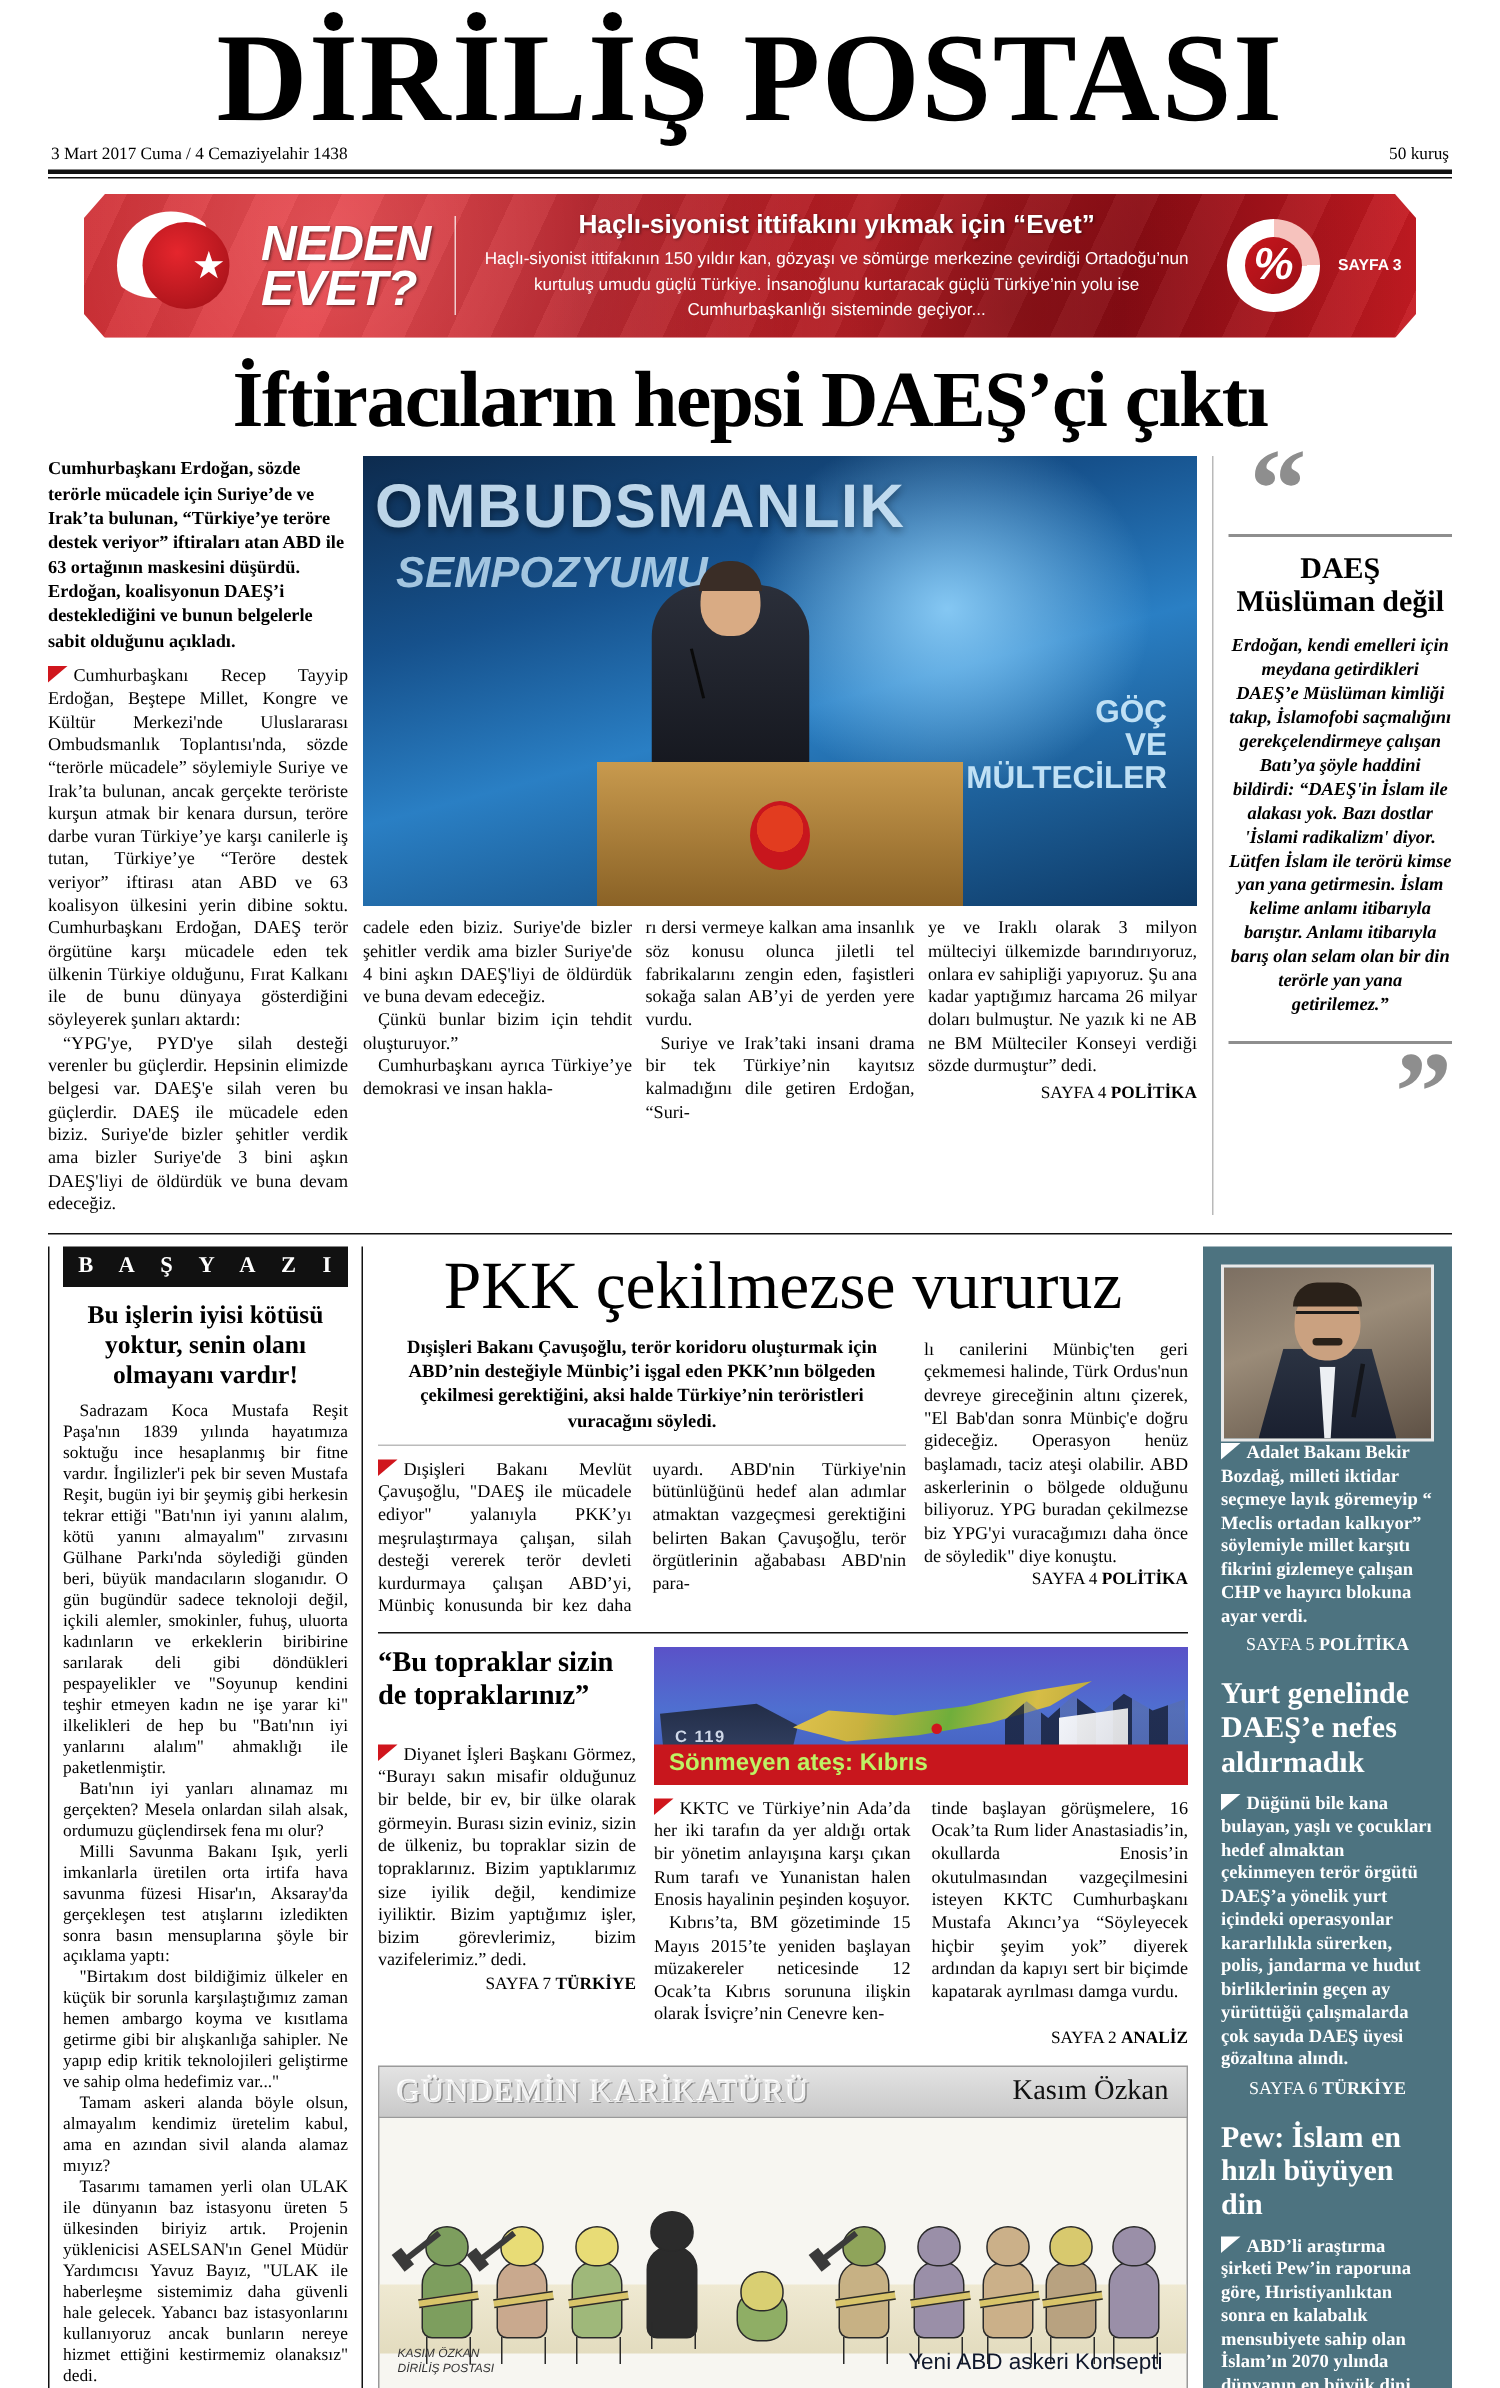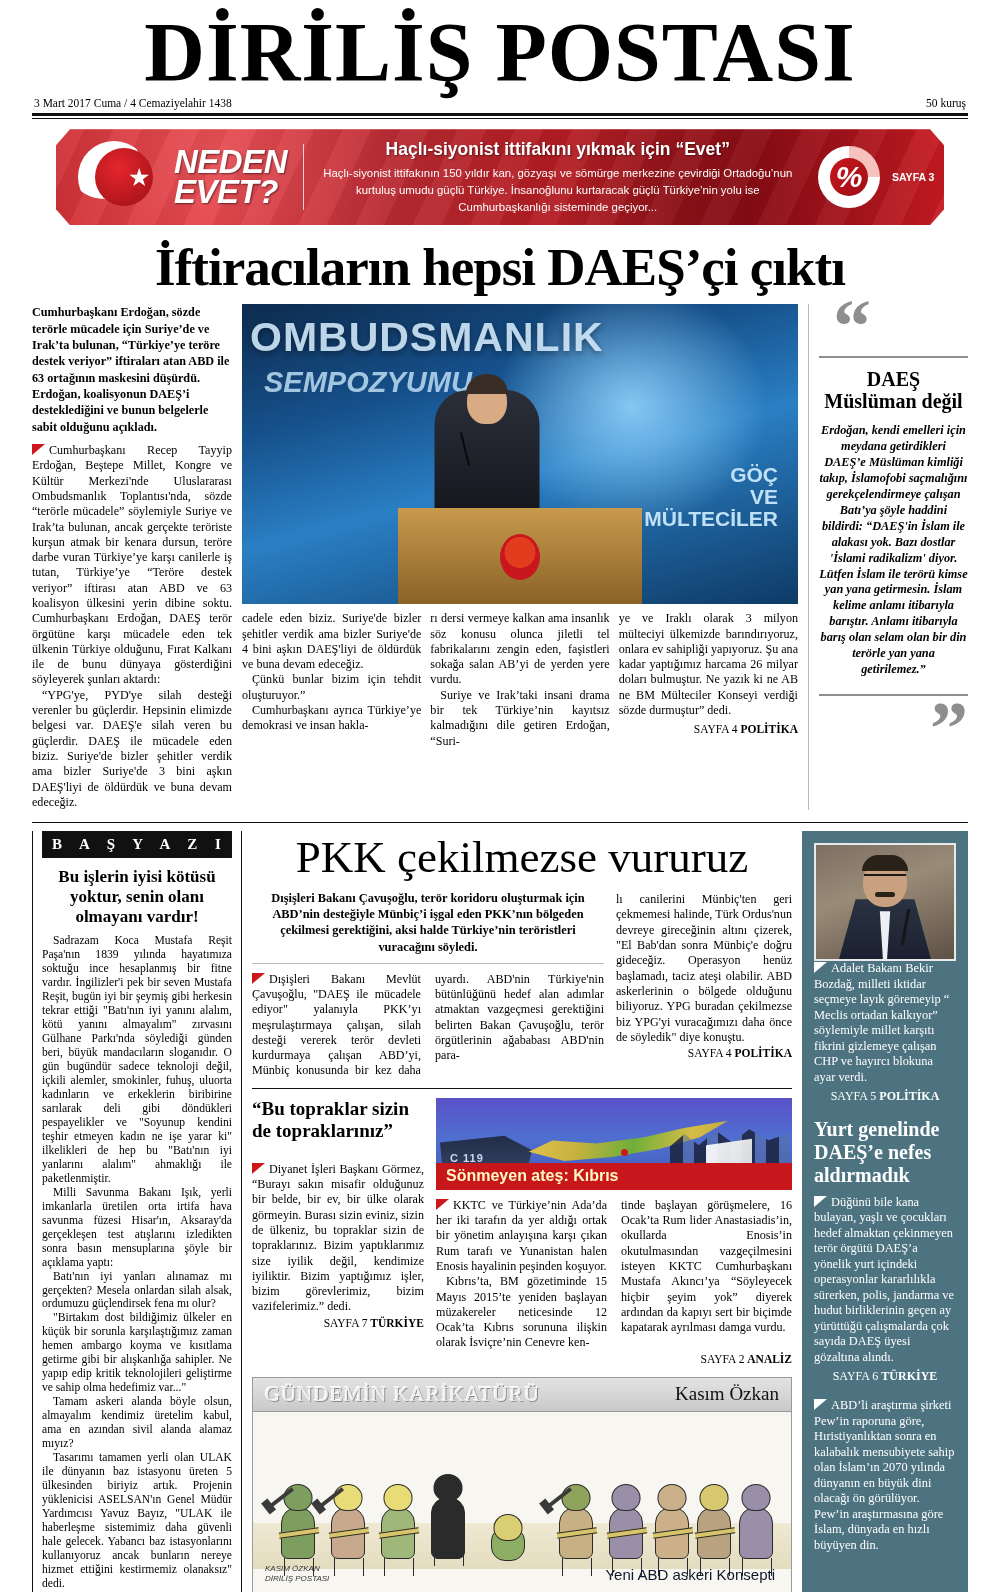--- a/index.html
+++ b/index.html
@@ -199,21 +199,21 @@
     filter: drop-shadow(0 0 5px rgba(255,255,255,.55)); }
   .kib-photo .reddot { position:absolute; left:52%; top:56%; width:7px; height:7px; border-radius:50%;
     background:#d0161d; }
   .kib-photo .soldiers { position:absolute; right:2px; bottom:6px; width:120px; height:62px;
     background: repeating-linear-gradient(90deg, rgba(25,35,60,.85) 0 13px, rgba(90,110,160,.5) 13px 24px);
     clip-path: polygon(0 40%, 12% 20%, 24% 38%, 38% 14%, 52% 34%, 66% 12%, 82% 30%, 100% 18%, 100% 100%, 0 100%); }
   .kib-photo .flag { position:absolute; right:40px; bottom:18px; width:46px; height:30px;
     background: linear-gradient(120deg,#ffffff,#e8e8e8); transform: skewY(-8deg); opacity:.92; }
   .kib-band { position:absolute; left:0; right:0; bottom:0; height:27px;
     background:#c8161d; display:flex; align-items:center; padding-left:10px; }
-  .kib-band span { color:#fef9c3; font-family:"Liberation Sans",sans-serif; font-weight:bold; font-size:16px;text-align:right; }
+  .kib-band span { color:#bef264; font-family:"Liberation Sans",sans-serif; font-weight:bold; font-size:16px;text-align:right; }
 
   
   .cart-header { background: linear-gradient(180deg,#e3e3e3,#c9c9c9); border:1px solid #9a9a9a;
     display:flex; justify-content:space-between; align-items:center; padding:4px 12px; }
   .cart-header .ttl { font-family:"Liberation Serif",serif; font-size:21px; color:#efefef;
     text-shadow: 1px 1px 0 #8d8d8d, -1px -1px 0 #fff; letter-spacing:1px; }
   .cart-header .auth { font-family:"Liberation Serif",serif; font-size:19px; color:#111; }
   .cart-box { border:1px solid #9a9a9a; border-top:none; background:#f7f6f1; height:184px;
     position:relative; overflow:hidden; }
   .cart-ground { position:absolute; left:0; right:0; bottom:26px; height:46px;
@@ -249,21 +249,21 @@
   .rail-photo .hair2 { position:absolute; left:50%; bottom:88px; transform:translateX(-50%);
     width:46px; height:16px; border-radius:23px 23px 0 0; background:#2a2119; }
   .rail-photo .glasses { position:absolute; left:50%; bottom:76px; transform:translateX(-50%);
     width:42px; height:9px; border-top:2px solid #1a1a1a; }
   .rail-photo .stache { position:absolute; left:50%; bottom:62px; transform:translateX(-50%);
     width:20px; height:5px; background:#2a2119; border-radius:3px; }
   .rail-photo .micr { position:absolute; left:64%; bottom:14px; width:3px; height:36px; background:#14161b;
     transform: rotate(10deg); }
   .rail-title { font-family:"Liberation Serif",serif; font-weight:bold; font-size:20px;
     line-height:1.14; margin:10px 0 8px 0; }
-  .rail-body { font-family:"Liberation Serif",serif; font-size:12.4px; line-height:1.25; text-align:left; }
+  .rail-body { font-family:"Liberation Serif",serif; font-size:12.4px; line-height:1.25; text-align:left;font-weight:bold; }
   .rail-ref { font-family:"Liberation Serif",serif; font-size:12px; text-align:center; margin:4px 0 14px 0; }
   .rail-ref b { font-weight:bold; }
   .whitetri { display:inline-block; width:0;height:0; border-left:13px solid #ffffff;
     border-bottom:11px solid transparent; margin-right:4px; vertical-align:-1px; }
 </style>
 </head>
 <body>
 
 <div class="page">
 
@@ -357,22 +357,22 @@
 
   <div class="hr-wide"></div>
 
   <div class="mid-grid">
 
     <div class="editorial-col">
       <div class="basyazi-bar">B A Ş Y A Z I</div>
       <div class="basyazi-title">Bu işlerin iyisi kötüsü yoktur, senin olanı olmayanı vardır!</div>
       <div class="basyazi-body">
         <p>Sadrazam Koca Mustafa Reşit Paşa'nın 1839 yılında hayatımıza soktuğu ince hesaplanmış bir fitne vardır. İngilizler'i pek bir seven Mustafa Reşit, bugün iyi bir şeymiş gibi herkesin tekrar ettiği "Batı'nın iyi yanını alalım, kötü yanını almayalım" zırvasını Gülhane Parkı'nda söylediği günden beri, büyük mandacıların sloganıdır. O gün bugündür sadece teknoloji değil, içkili alemler, smokinler, fuhuş, uluorta kadınların ve erkeklerin biribirine sarılarak deli gibi döndükleri pespayelikler ve "Soyunup kendini teşhir etmeyen kadın ne işe yarar ki" ilkelikleri de hep bu "Batı'nın iyi yanlarını alalım" ahmaklığı ile paketlenmiştir.</p>
+        <p>Batı'nın iyi yanları alınamaz mı gerçekten? Mesela onlardan silah alsak, ordumuzu güçlendirsek fena mı olur?</p>
         <p>Milli Savunma Bakanı Işık, yerli imkanlarla üretilen orta irtifa hava savunma füzesi Hisar'ın, Aksaray'da gerçekleşen test atışlarını izledikten sonra basın mensuplarına şöyle bir açıklama yaptı:</p>
-        <p>Batı'nın iyi yanları alınamaz mı gerçekten? Mesela onlardan silah alsak, ordumuzu güçlendirsek fena mı olur?</p>
         <p>"Birtakım dost bildiğimiz ülkeler en küçük bir sorunla karşılaştığımız zaman hemen ambargo koyma ve kısıtlama getirme gibi bir alışkanlığa sahipler. Ne yapıp edip kritik teknolojileri geliştirme ve sahip olma hedefimiz var..."</p>
         <p>Tamam askeri alanda böyle olsun, almayalım kendimiz üretelim kabul, ama en azından sivil alanda alamaz mıyız?</p>
         <p>Tasarımı tamamen yerli olan ULAK ile dünyanın baz istasyonu üreten 5 ülkesinden biriyiz artık. Projenin yüklenicisi ASELSAN'ın Genel Müdür Yardımcısı Yavuz Bayız, "ULAK ile haberleşme sistemimiz daha güvenli hale gelecek. Yabancı baz istasyonlarını kullanıyoruz ancak bunların nereye hizmet ettiğini kestirmemiz olanaksız" dedi.</p>
 
       </div>
 
     </div>
 
     <div>
       <div class="pkk-title">PKK çekilmezse vururuz</div>
@@ -536,20 +536,21 @@
 
       <div class="rail-title">Yurt genelinde DAEŞ’e nefes aldırmadık</div>
       <div class="rail-body">
         <span class="whitetri"></span><span>Düğünü bile kana bulayan, yaşlı ve çocukları hedef almaktan çekinmeyen terör örgütü DAEŞ’a yönelik yurt içindeki operasyonlar kararlılıkla sürerken, polis, jandarma ve hudut birliklerinin geçen ay yürüttüğü çalışmalarda çok sayıda DAEŞ üyesi gözaltına alındı.</span>
       </div>
       <div class="rail-ref">
         <span>SAYFA 6</span>
         <b>TÜRKİYE</b>
       </div>
 
+      <div class="rail-title">Pew: İslam en hızlı büyüyen din</div>
       <div class="rail-body">
         <span class="whitetri"></span><span>ABD’li araştırma şirketi Pew’in raporuna göre, Hıristiyanlıktan sonra en kalabalık mensubiyete sahip olan İslam’ın 2070 yılında dünyanın en büyük dini olacağı ön görülüyor. Pew’in araştırmasına göre İslam, dünyada en hızlı büyüyen din.</span>
       </div>
 
     </div>
   </div>
 
 </div>
 
 </body></html>

